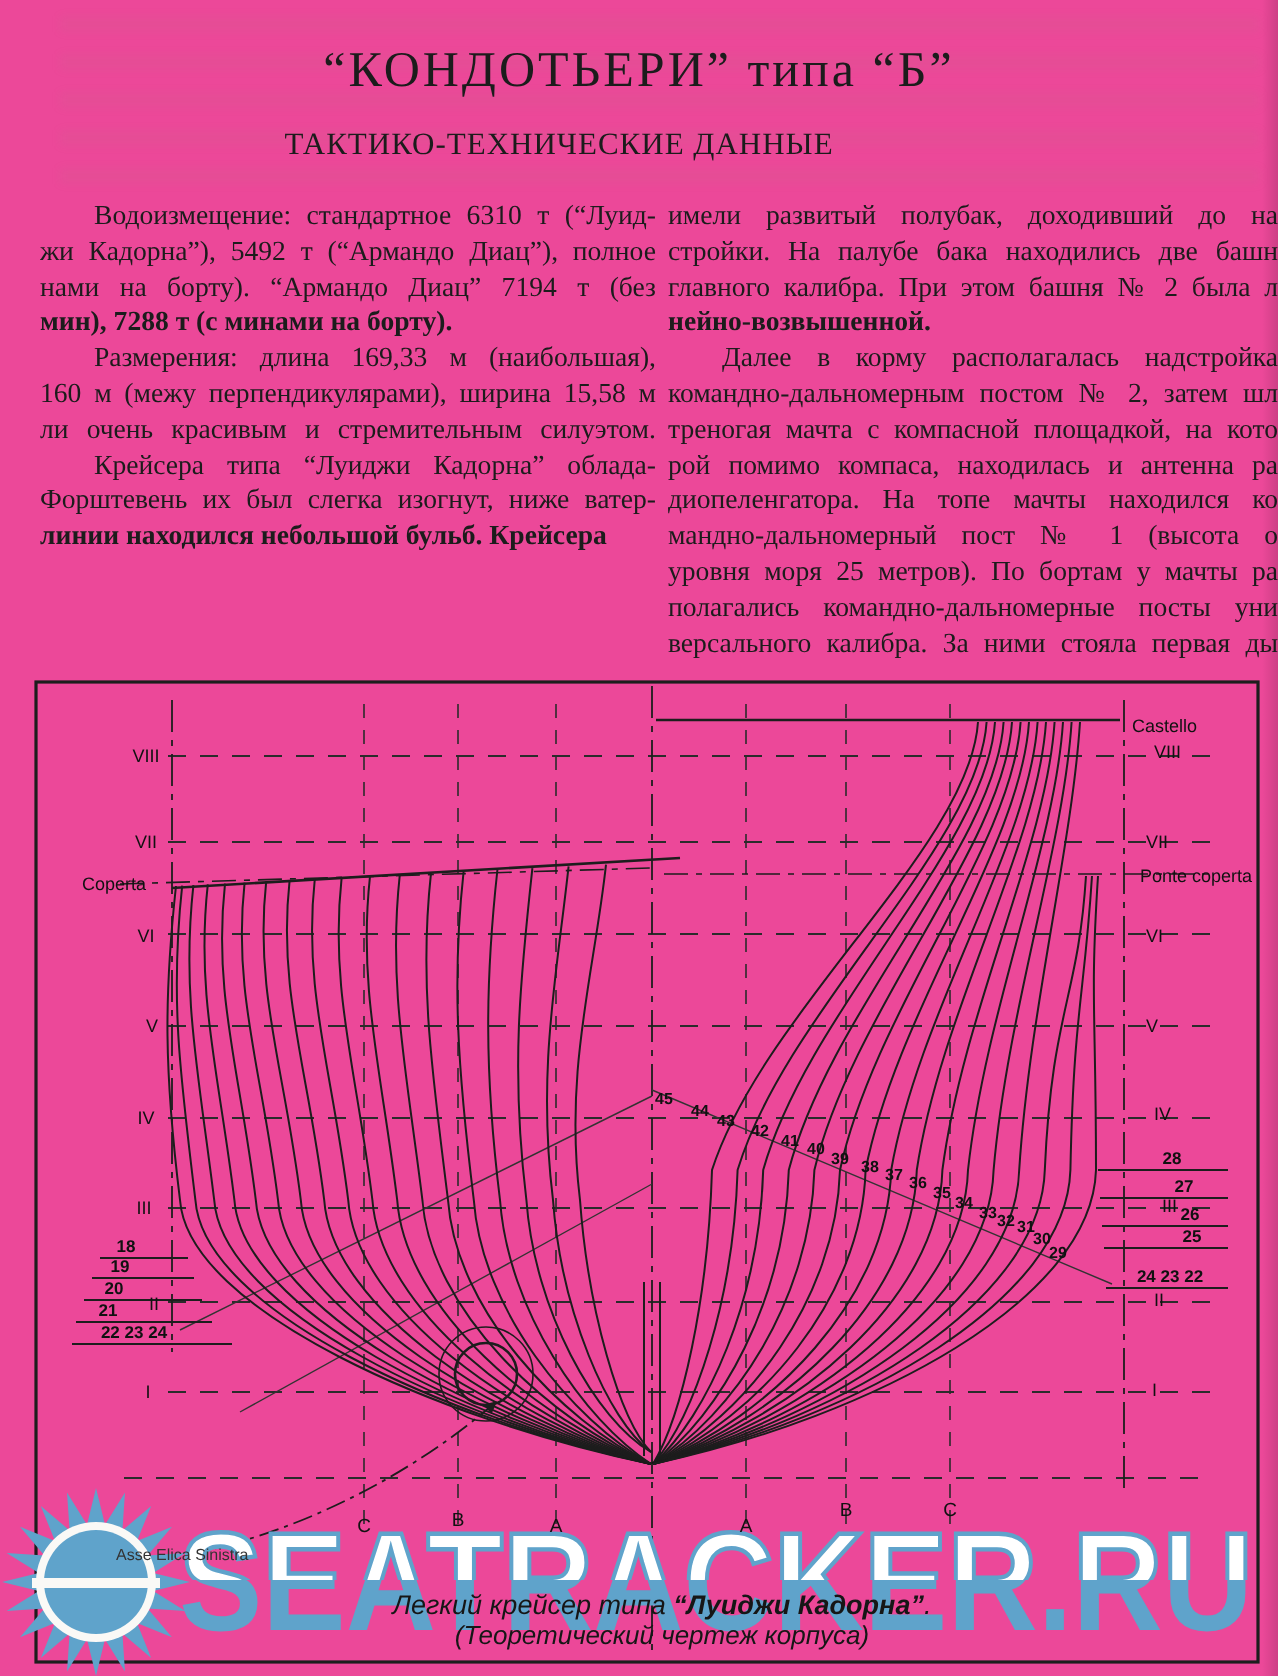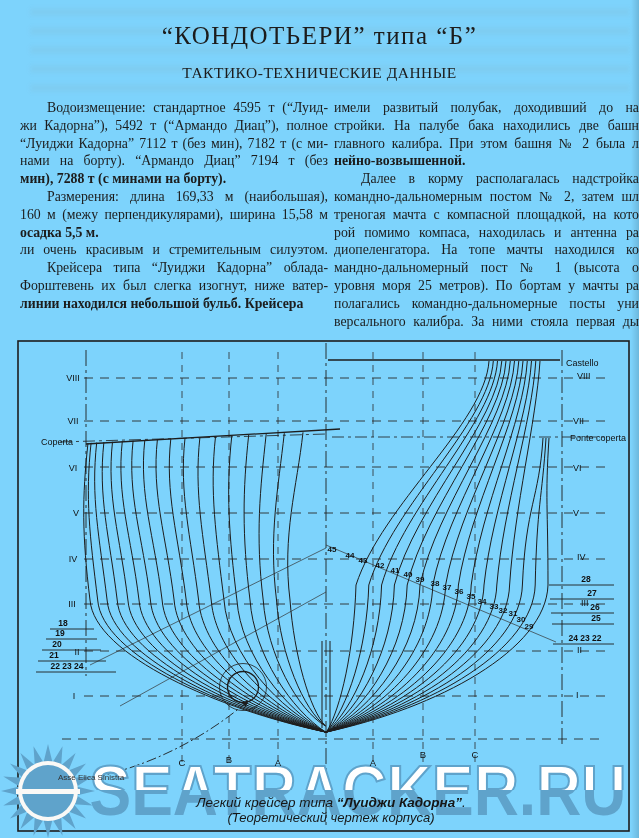--- a/index.html
+++ b/index.html
@@ -1,36 +1,36 @@
 <!DOCTYPE html>
 <html><head>
 <meta charset="utf-8">
 <style>
   html,body{margin:0;padding:0;}
   .page{
     position:relative; width:639px; height:838px;
-    background:#7dd3fc; overflow:hidden;
+    background:#ec4899; overflow:hidden;
     font-family:"Liberation Serif", serif; color:#1c1c1c;
   }
   .ghost{
     position:absolute; left:30px; top:8px; width:600px; height:92px;
     background:repeating-linear-gradient(180deg, rgba(150,140,120,.07) 0 8px, transparent 8px 19px);
     filter:blur(2px); pointer-events:none;
   }
   .edge-right{
     position:absolute; right:0; top:0; width:8px; height:838px;
     background:linear-gradient(to right, rgba(0,0,0,0), rgba(0,0,0,.13));
   }
   h1.title{
     position:absolute; left:0; top:22px; width:639px; margin:0;
     text-align:center; font-size:25px; font-weight:normal; letter-spacing:1.5px;
   }
   h2.subtitle{
     position:absolute; left:0; top:64px; width:559px; margin:0;
-    text-align:center; font-size:15.5px; font-weight:normal; letter-spacing:.5px;padding-left:40px;
+    text-align:center; font-size:15.5px; font-weight:normal; letter-spacing:.5px;
   }
   .col{position:absolute; top:99px; font-size:13.8px; line-height:17.8px;}
   .col.left{left:20px; width:308px;}
   .col.right{left:334px; width:305px; overflow:hidden;}
   .line{height:17.8px; overflow:hidden; white-space:normal;
         text-align:justify; text-align-last:justify;}
   .line.last{text-align-last:left;font-weight:bold;}
   .line.indent{text-indent:27px;}
   svg.drawing{position:absolute; left:0; top:337px;}
   svg text{font-family:"Liberation Sans", sans-serif;}
@@ -38,28 +38,26 @@
 </head>
 <body>
 
 <div class="page">
   <div class="ghost"></div>
 
   <h1 class="title">“КОНДОТЬЕРИ”  типа “Б”</h1>
   <h2 class="subtitle">ТАКТИКО-ТЕХНИЧЕСКИЕ ДАННЫЕ</h2>
 
   <div class="col left">
-    <div class="line indent">Водоизмещение: стандартное 4595 т (“Луид-</div>
+    <div class="line indent">Водоизмещение: стандартное 6310 т (“Луид-</div>
     <div class="line">жи Кадорна”), 5492 т (“Армандо Диац”), полное</div>
-    <div class="line">“Луиджи Кадорна” 7112 т (без мин), 7182 т (с ми-</div>
     <div class="line">нами на борту). “Армандо Диац” 7194 т (без</div>
     <div class="line last">мин), 7288 т (с минами на борту).</div>
     <div class="line indent">Размерения: длина 169,33 м (наибольшая),</div>
     <div class="line">160 м (межу перпендикулярами), ширина 15,58 м</div>
-    <div class="line last">осадка 5,5 м.</div>
     <div class="line">ли очень красивым и стремительным силуэтом.</div>
     <div class="line indent">Крейсера типа “Луиджи Кадорна” облада-</div>
     <div class="line">Форштевень их был слегка изогнут, ниже ватер-</div>
     <div class="line last">линии находился небольшой бульб. Крейсера</div>
   </div>
 
   <div class="col right">
     <div class="line">имели развитый полубак, доходивший до на</div>
     <div class="line">стройки. На палубе бака находились две башн</div>
     <div class="line">главного калибра. При этом башня № 2 была л</div>

